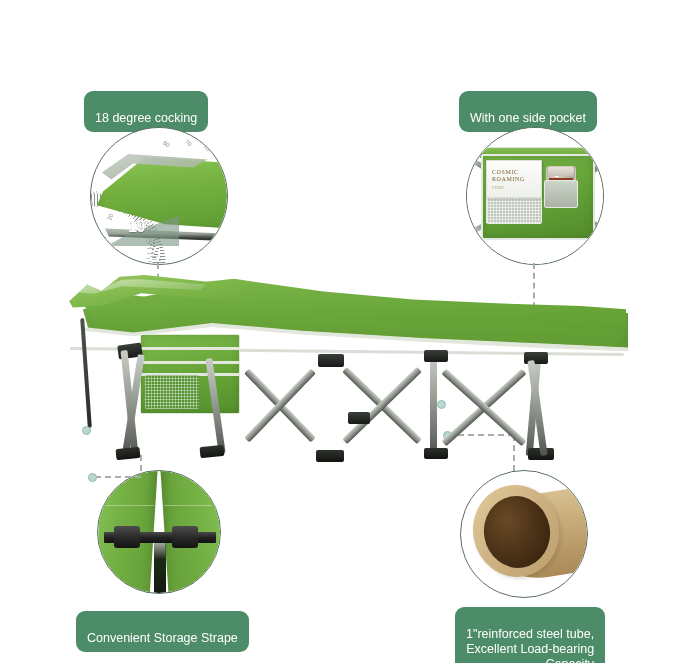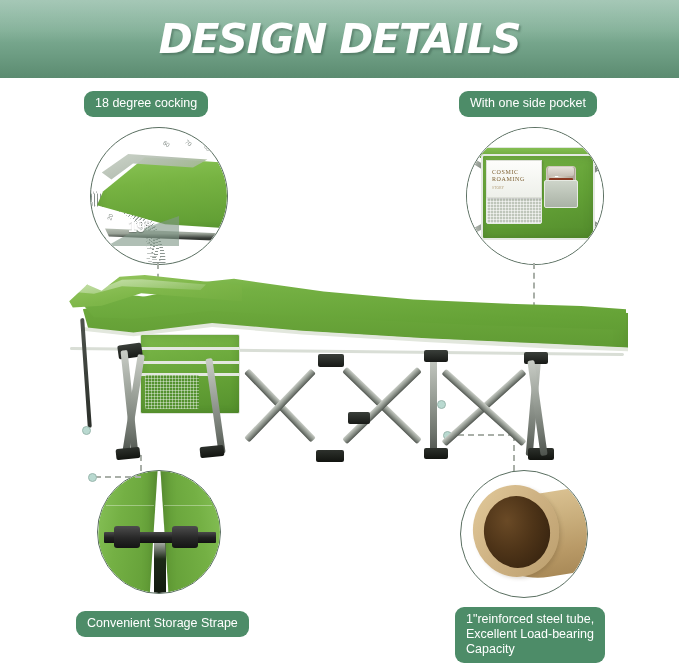--- a/index.html
+++ b/index.html
@@ -36,23 +36,23 @@
   }
 
   
   .pill{
     position:absolute;
     background:#4d8c68;
     color:#ffffff;
     border-radius:9px;
     font-size:12.5px;
     line-height:15px;
-    padding:5px 11px 6px 11px;
+    padding:20px 11px 6px 11px;
     white-space:pre-line;
-    text-align:left;
+    text-align:right;
     box-sizing:border-box;
   }
   .pill.p-tl{left:84px;top:91px;}
   .pill.p-tr{left:459px;top:91px;}
   .pill.p-bl{left:76px;top:611px;}
   .pill.p-br{left:455px;top:607px;}
 
   
   .circ{
     position:absolute;border-radius:50%;
@@ -297,24 +297,20 @@
   
   .dash-v{position:absolute;border-left:2px dashed #a9afa8;}
   .dash-h{position:absolute;border-top:2px dashed #a9afa8;}
   .dot{position:absolute;width:7px;height:7px;border-radius:50%;background:#b9d9d0;border:1px solid #9ab7ae;}
 </style>
 </head>
 <body>
 
 <div id="page">
 
-  <div class="header">
-    <div class="glow"></div>
-    <div class="header-title">DESIGN DETAILS</div>
-  </div>
 
   <div class="pill p-tl">18 degree cocking</div>
 
   <div class="pill p-tr">With one side pocket</div>
 
   <div class="pill p-bl">Convenient Storage Strape</div>
 
   <div class="pill p-br">1"reinforced steel tube,
 Excellent Load-bearing
 Capacity</div>

